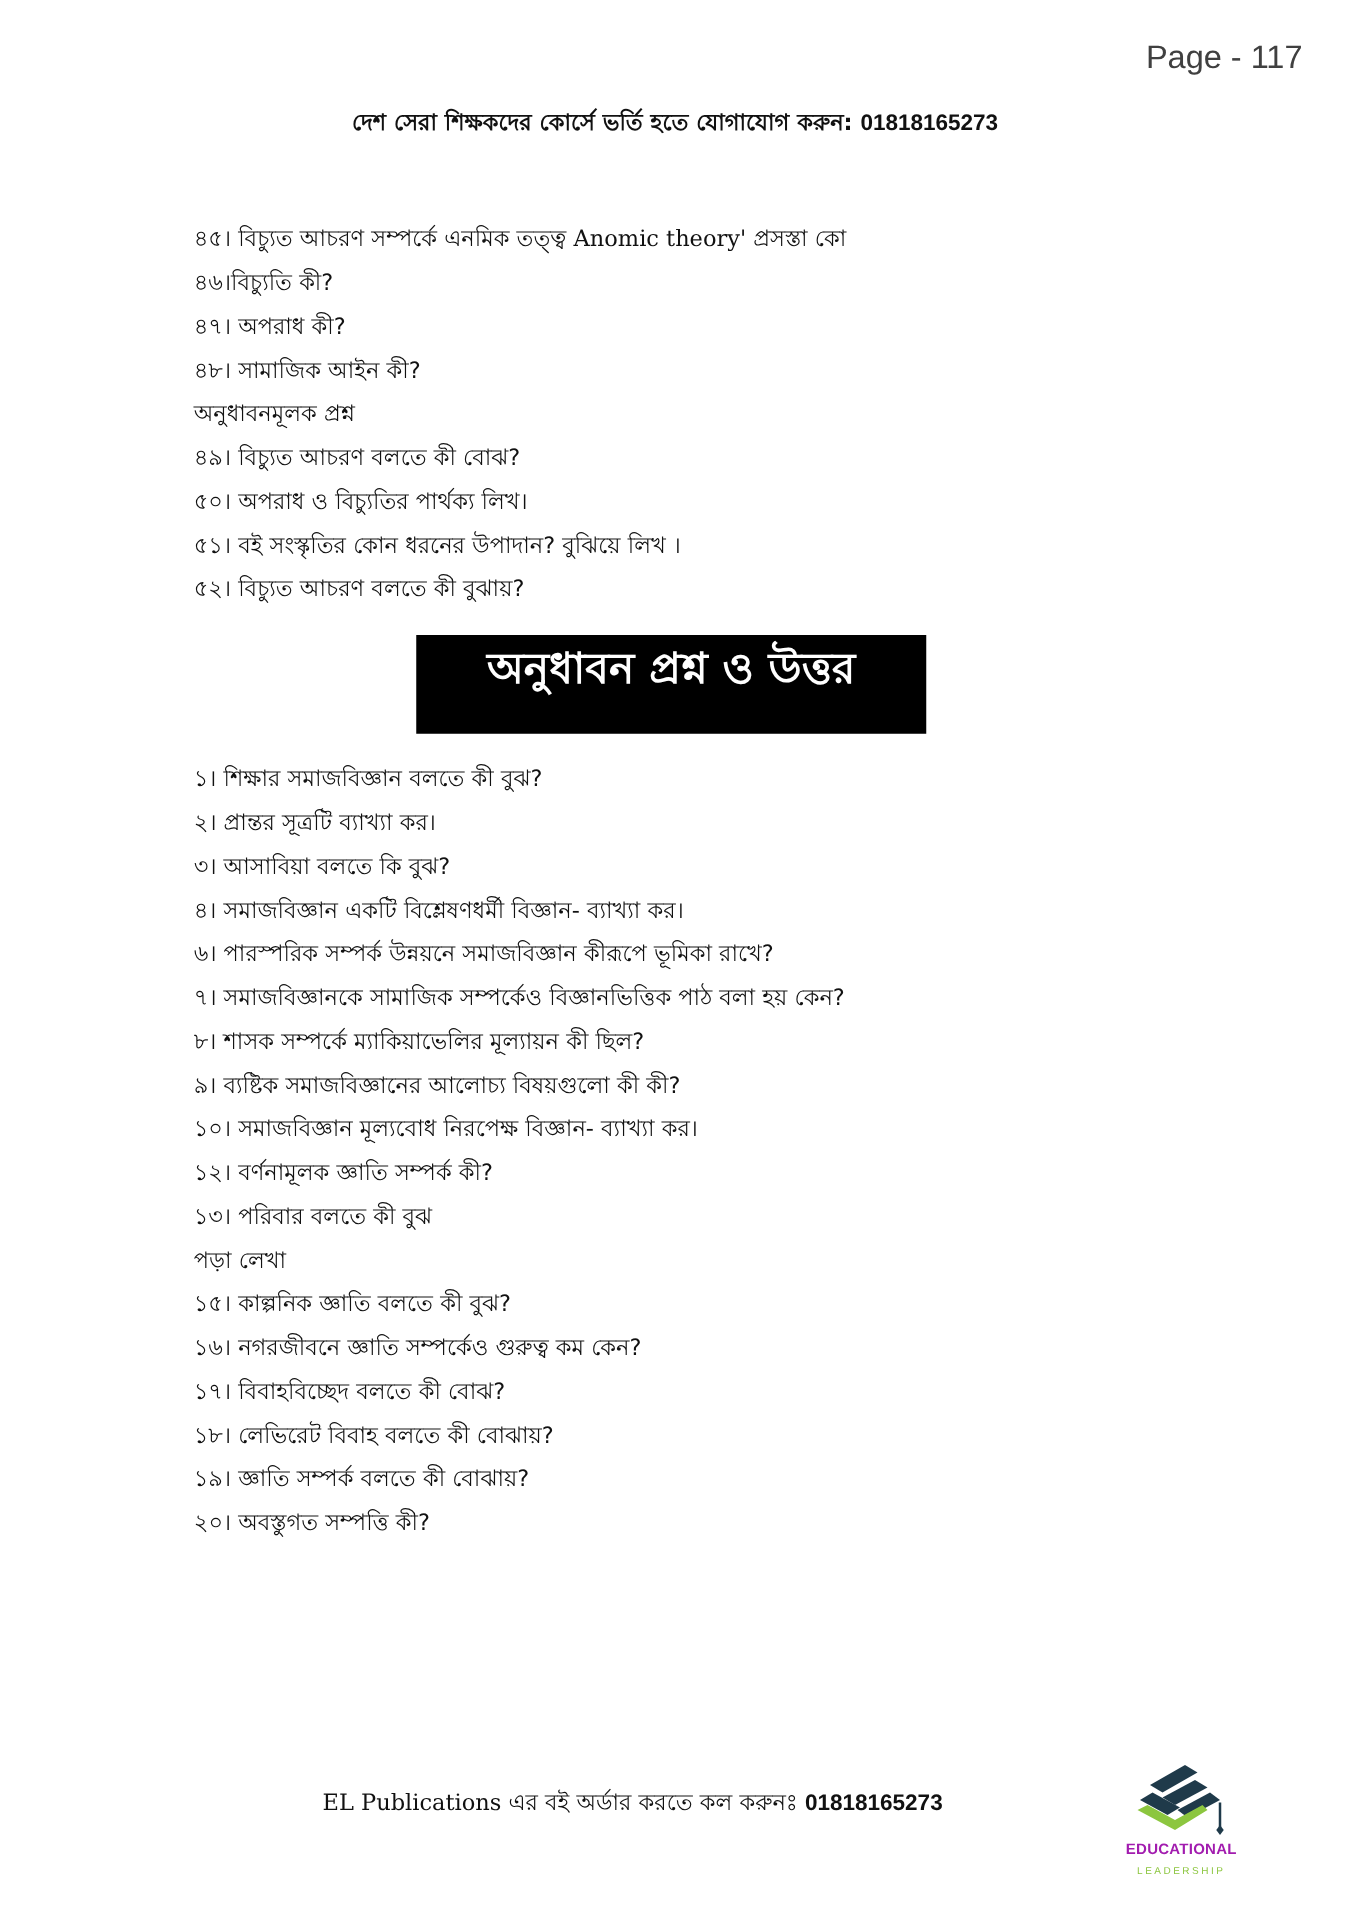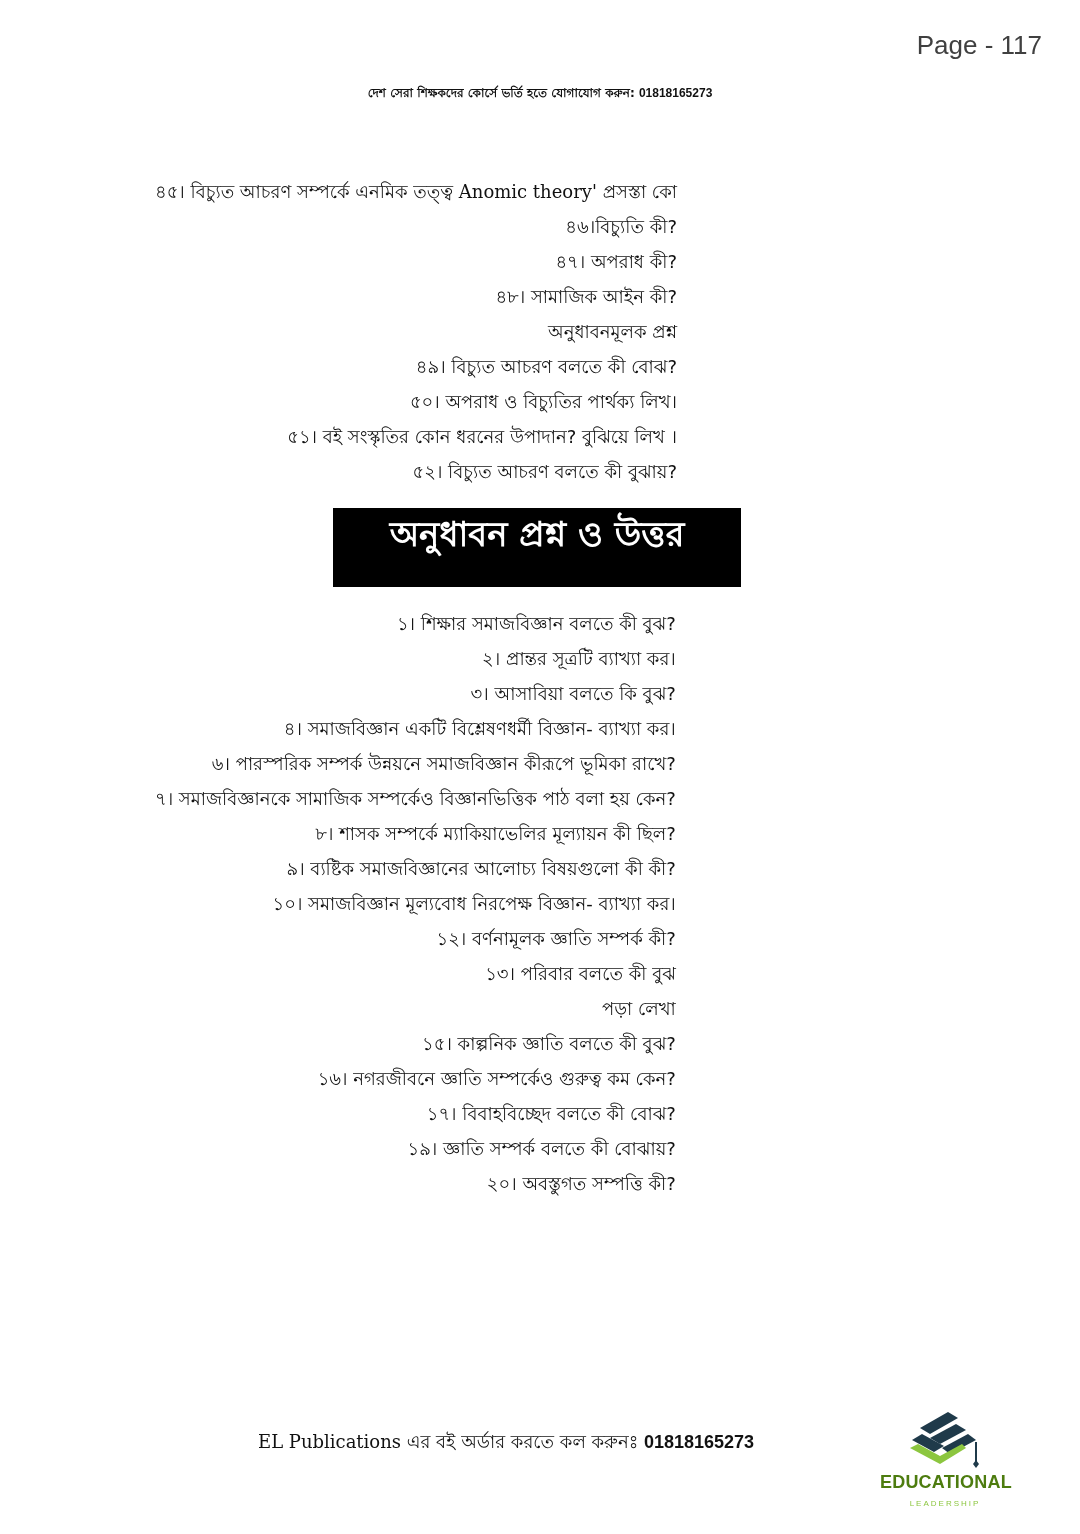--- a/index.html
+++ b/index.html
@@ -23,42 +23,41 @@
       font-size: 26px;
       color: #404040;
     }
     .header-promo {
       position: absolute;
       top: 84px;
       left: 0;
       width: 1080px;
       text-align: center;
       font-family: "DejaVu Sans", sans-serif;
-      font-size: 12px;
+      font-size: 18px;
       font-weight: bold;
       color: #111;
     }
     .header-promo .phone {
       font-family: "Liberation Sans", sans-serif;
       font-weight: bold;
     }
     .q-list {
       position: absolute;
       left: 155px;
       margin: 0;
       padding: 0;
       list-style: none;
     }
     .q-list li {
       height: 35px;
       line-height: 35px;
       font-size: 18px;
       white-space: nowrap;
       font-family: "DejaVu Sans", sans-serif;
-      text-align: right;
     }
     .q-list li .latin {
       font-family: "DejaVu Serif", serif;
     }
     .block-top { top: 174px; }
     .block-bottom { top: 606px; }
     .section-banner {
       position: absolute;
       left: 333px;
       top: 508px;
@@ -96,22 +95,22 @@
       height: 100px;
       text-align: center;
     }
     .logo svg {
       display: block;
       margin: 0 auto;
     }
     .logo .logo-title {
       font-family: "Liberation Sans", sans-serif;
       font-weight: bold;
-      font-size: 18px;
-      color: #4d7c0f;
+      font-size: 12px;
+      color: #a21caf;
       letter-spacing: 0.2px;
       margin-top: 2px;
     }
     .logo .logo-sub {
       font-family: "Liberation Sans", sans-serif;
       font-weight: normal;
       font-size: 8px;
       color: #8cc63f;
       letter-spacing: 2px;
       margin-top: 6px;
@@ -151,20 +150,21 @@
   <li><span>৭।</span><span> সমাজবিজ্ঞানকে সামাজিক সম্পর্কেও বিজ্ঞানভিত্তিক পাঠ বলা হয় কেন?</span></li>
   <li><span>৮।</span><span> শাসক সম্পর্কে ম্যাকিয়াভেলির মূল্যায়ন কী ছিল?</span></li>
   <li><span>৯।</span><span> ব্যষ্টিক সমাজবিজ্ঞানের আলোচ্য বিষয়গুলো কী কী?</span></li>
   <li><span>১০।</span><span> সমাজবিজ্ঞান মূল্যবোধ নিরপেক্ষ বিজ্ঞান- ব্যাখ্যা কর।</span></li>
   <li><span>১২।</span><span> বর্ণনামূলক জ্ঞাতি সম্পর্ক কী?</span></li>
   <li><span>১৩।</span><span> পরিবার বলতে কী বুঝ</span></li>
   <li><span>পড়া লেখা</span></li>
   <li><span>১৫।</span><span> কাল্পনিক জ্ঞাতি বলতে কী বুঝ?</span></li>
   <li><span>১৬।</span><span> নগরজীবনে জ্ঞাতি সম্পর্কেও গুরুত্ব কম কেন?</span></li>
   <li><span>১৭।</span><span> বিবাহবিচ্ছেদ বলতে কী বোঝ?</span></li>
+  <li><span>১৮।</span><span> লেভিরেট বিবাহ বলতে কী বোঝায়?</span></li>
   <li><span>১৯।</span><span> জ্ঞাতি সম্পর্ক বলতে কী বোঝায়?</span></li>
   <li><span>২০।</span><span> অবস্তুগত সম্পত্তি কী?</span></li>
 </ul>
 
 <div class="footer-text">
   <span>EL Publications </span><span class="bn">এর বই অর্ডার করতে কল করুনঃ </span><span class="phone">01818165273</span>
 </div>
 
 <div class="logo">
   <svg width="90" height="62" viewBox="0 0 90 62">

